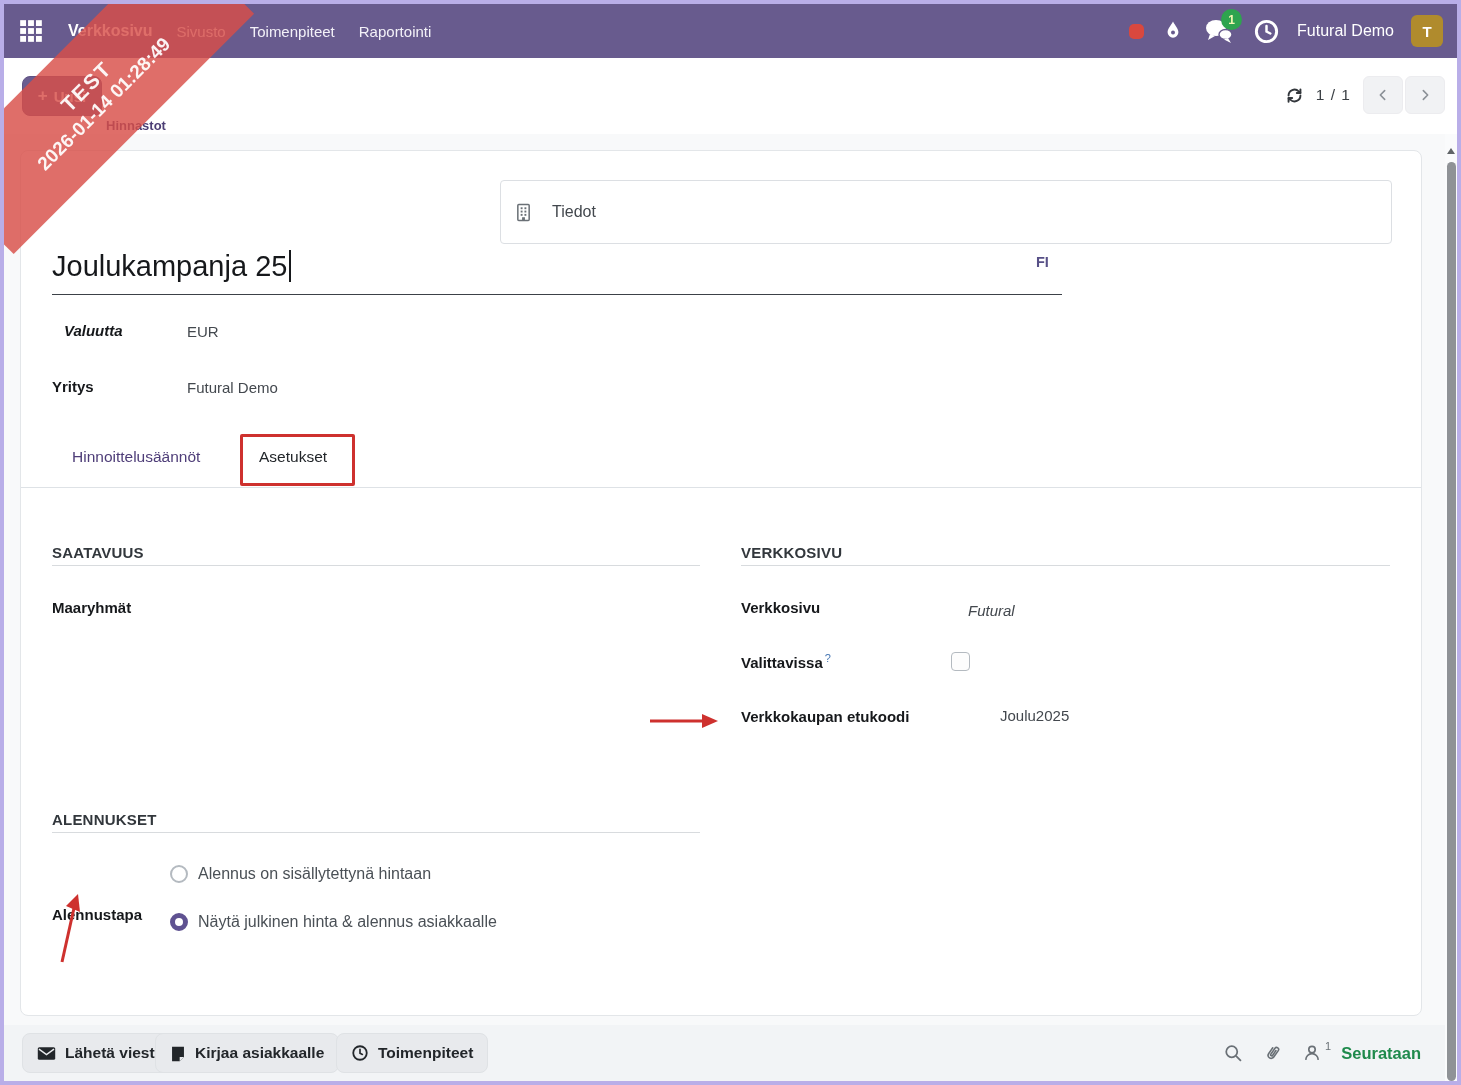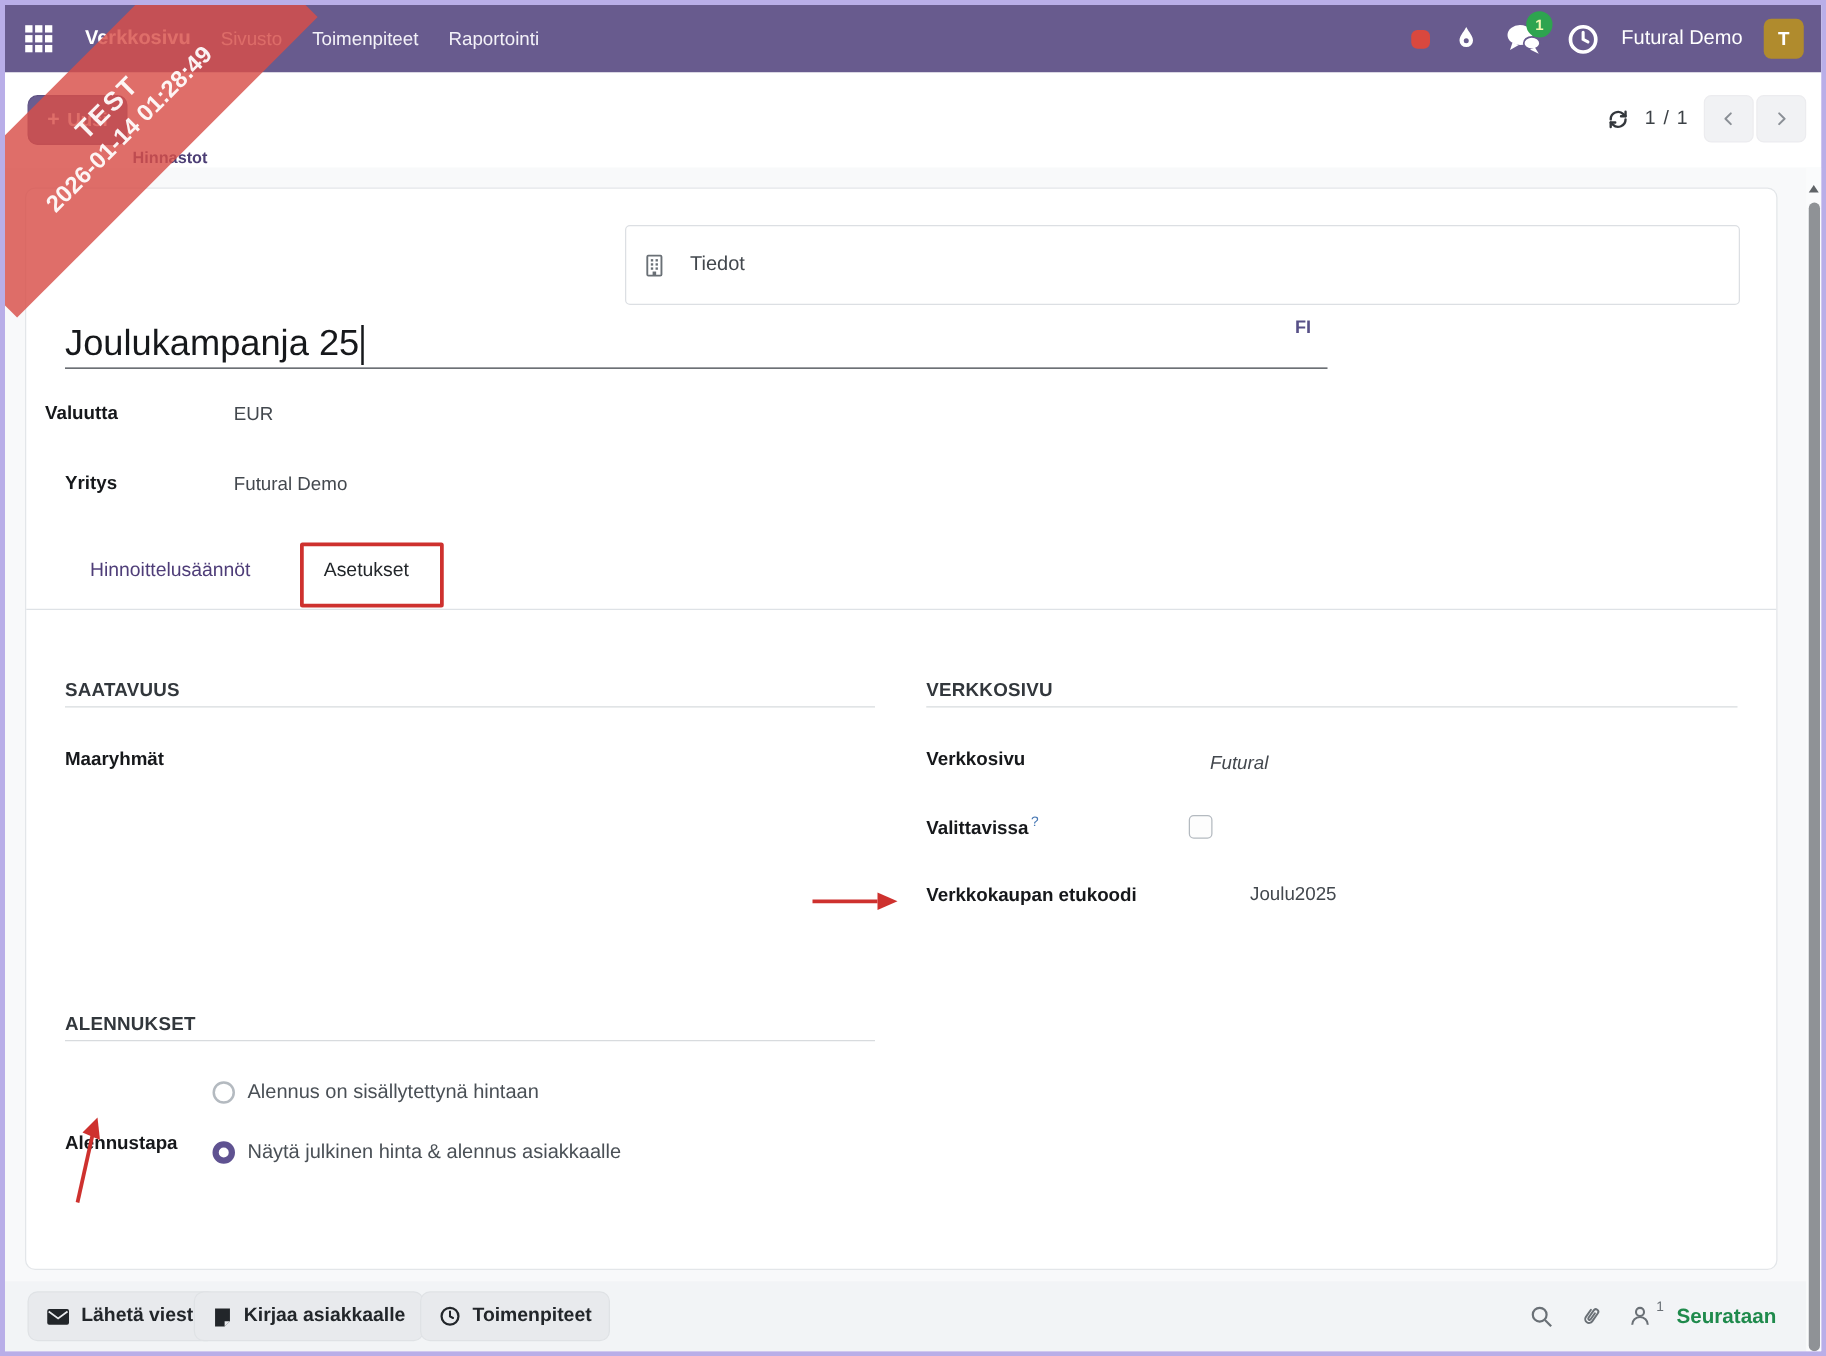--- a/index.html
+++ b/index.html
@@ -42,21 +42,21 @@
   .pager-btn + .pager-btn { margin-left:-10px; }
 
   
   .content-bg { position:absolute; left:0; top:130px; width:1453px; height:947px; background:#f8f9fa; }
   .card { position:absolute; left:16px; top:146px; width:1402px; height:866px; background:#fff;
           border:1px solid #e3e6e9; border-radius:8px; }
   .smartbox { position:absolute; left:496px; top:176px; width:892px; height:64px; background:#fff;
               border:1px solid #dcdfe3; border-radius:4px; display:flex; align-items:center; padding:0 14px; }
   .smart-btn { display:flex; align-items:center; gap:20px; font-size:16px; color:#42474d; cursor:pointer; }
 
-  .title-row { position:absolute; left:48px; top:246px; height:42px; display:flex; align-items:flex-end; }
+  .title-row { position:absolute; left:48px; top:246px; height:42px; display:flex; align-items:flex-start; }
   .record-title { font-size:29px; color:#16181b; }
   .caret { display:inline-block; width:2px; height:32px; background:#16181b; margin-left:2px; }
   .title-underline { position:absolute; left:48px; top:290px; width:1010px; border-top:1.5px solid #3c4148; }
   .lang-badge { position:absolute; left:1032px; top:250px; font-size:14.5px; font-weight:600; color:#575087; cursor:pointer; }
 
   .fld-label { position:absolute; font-size:15px; font-weight:700; color:#16181b; }
   .fld-value { position:absolute; font-size:15px; color:#43484e;margin-left:45px; }
 
   
   .tab { position:absolute; top:444px; font-size:15.5px; cursor:pointer; }
@@ -228,21 +228,21 @@
     </span>
   </div>
 
   <div class="title-row">
     <span class="record-title">Joulukampanja 25</span>
     <span class="caret"></span>
   </div>
   <div class="title-underline"></div>
   <span class="lang-badge">FI</span>
 
-  <span class="fld-label" style="left:32px; top:318px;">Valuutta</span>
+  <span class="fld-label" style="left:60px; top:318px;font-style:italic;">Valuutta</span>
   <span class="fld-value" style="left:138px; top:319px;">EUR</span>
   <span class="fld-label" style="left:48px; top:374px;">Yritys</span>
   <span class="fld-value" style="left:138px; top:375px;">Futural Demo</span>
 
   <span class="tab tab-inactive" style="left:68px;">Hinnoittelusäännöt</span>
   <span class="tab tab-active" style="left:255px;">Asetukset</span>
   <div class="tabs-line"></div>
   <div class="anno-box"></div>
 
   <span class="sec-title" style="left:48px; top:540px;">SAATAVUUS</span>

